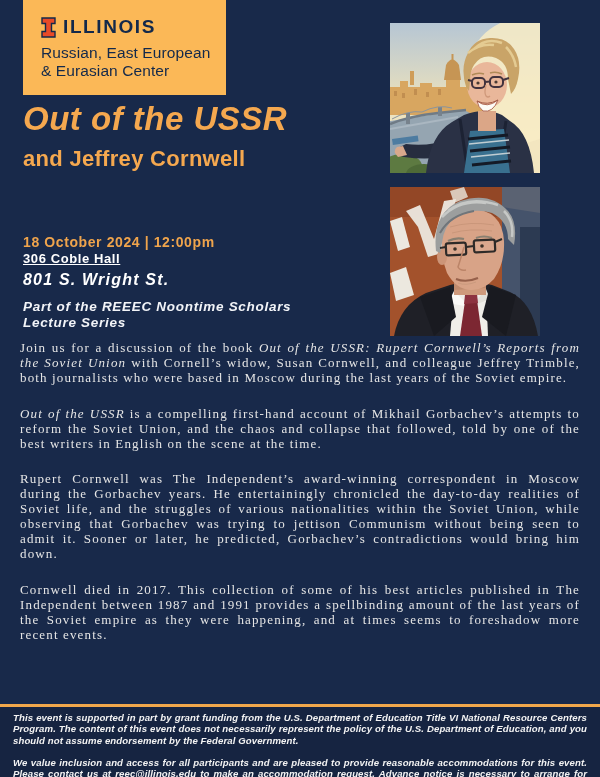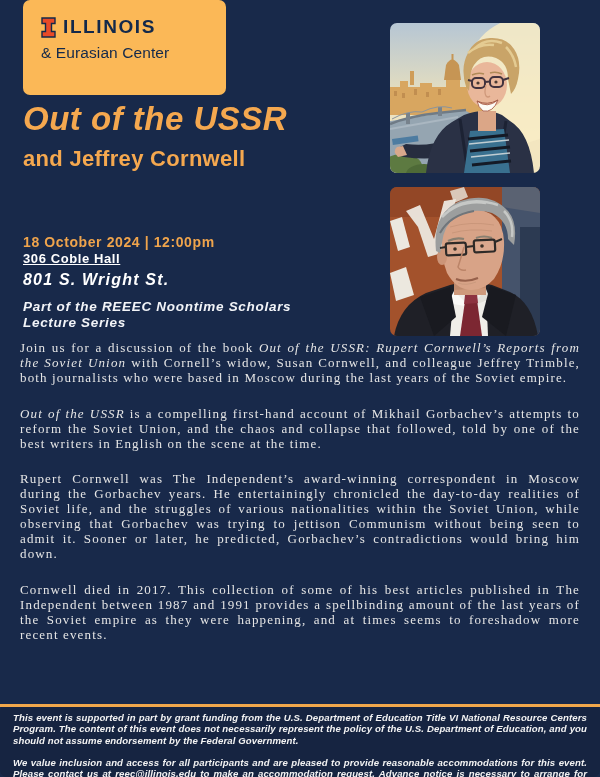--- a/index.html
+++ b/index.html
@@ -2,21 +2,21 @@
 <html><head>
 <meta charset="utf-8">
 <style>
   html,body{margin:0;padding:0;}
   body{
     width:600px;height:777px;position:relative;overflow:hidden;
     background:#18294a;
     font-family:"Liberation Sans", sans-serif;
     -webkit-font-smoothing:antialiased;
   }
-  .abs{position:absolute;border-radius:7px;}
+  .abs{position:absolute;}
 
   
   .logo-box{
     left:23px;top:0;width:203px;height:95px;
     background:#fbb857;
     box-sizing:border-box;
     padding:16px 0 0 18px;
   }
   .logo-row{display:flex;align-items:center;gap:7px;}
   .block-i{display:block;}
@@ -94,20 +94,21 @@
 <div>
 
   <div class="abs logo-box">
     <div class="logo-row">
       <svg class="block-i" width="15" height="21" viewBox="0 0 15 21">
         <path d="M1,1 h13 v5.5 h-3.5 v8 h3.5 v5.5 h-13 v-5.5 h3.5 v-8 h-3.5 z" fill="#e84a27" stroke="#13294b" stroke-width="1.4"></path>
       </svg>
       <span class="wordmark">ILLINOIS</span>
     </div>
     <div class="unit-name">
+      <div>Russian, East European</div>
       <div>&amp; Eurasian Center</div>
     </div>
   </div>
 
   <div class="abs photo photo-1">
     <svg width="150" height="150" viewBox="0 0 150 150">
       <defs>
         <linearGradient id="sky1" x1="0" y1="0" x2="0" y2="1">
           <stop offset="0" stop-color="#b6c6d4"></stop>
           <stop offset="0.45" stop-color="#e3ddc0"></stop>

